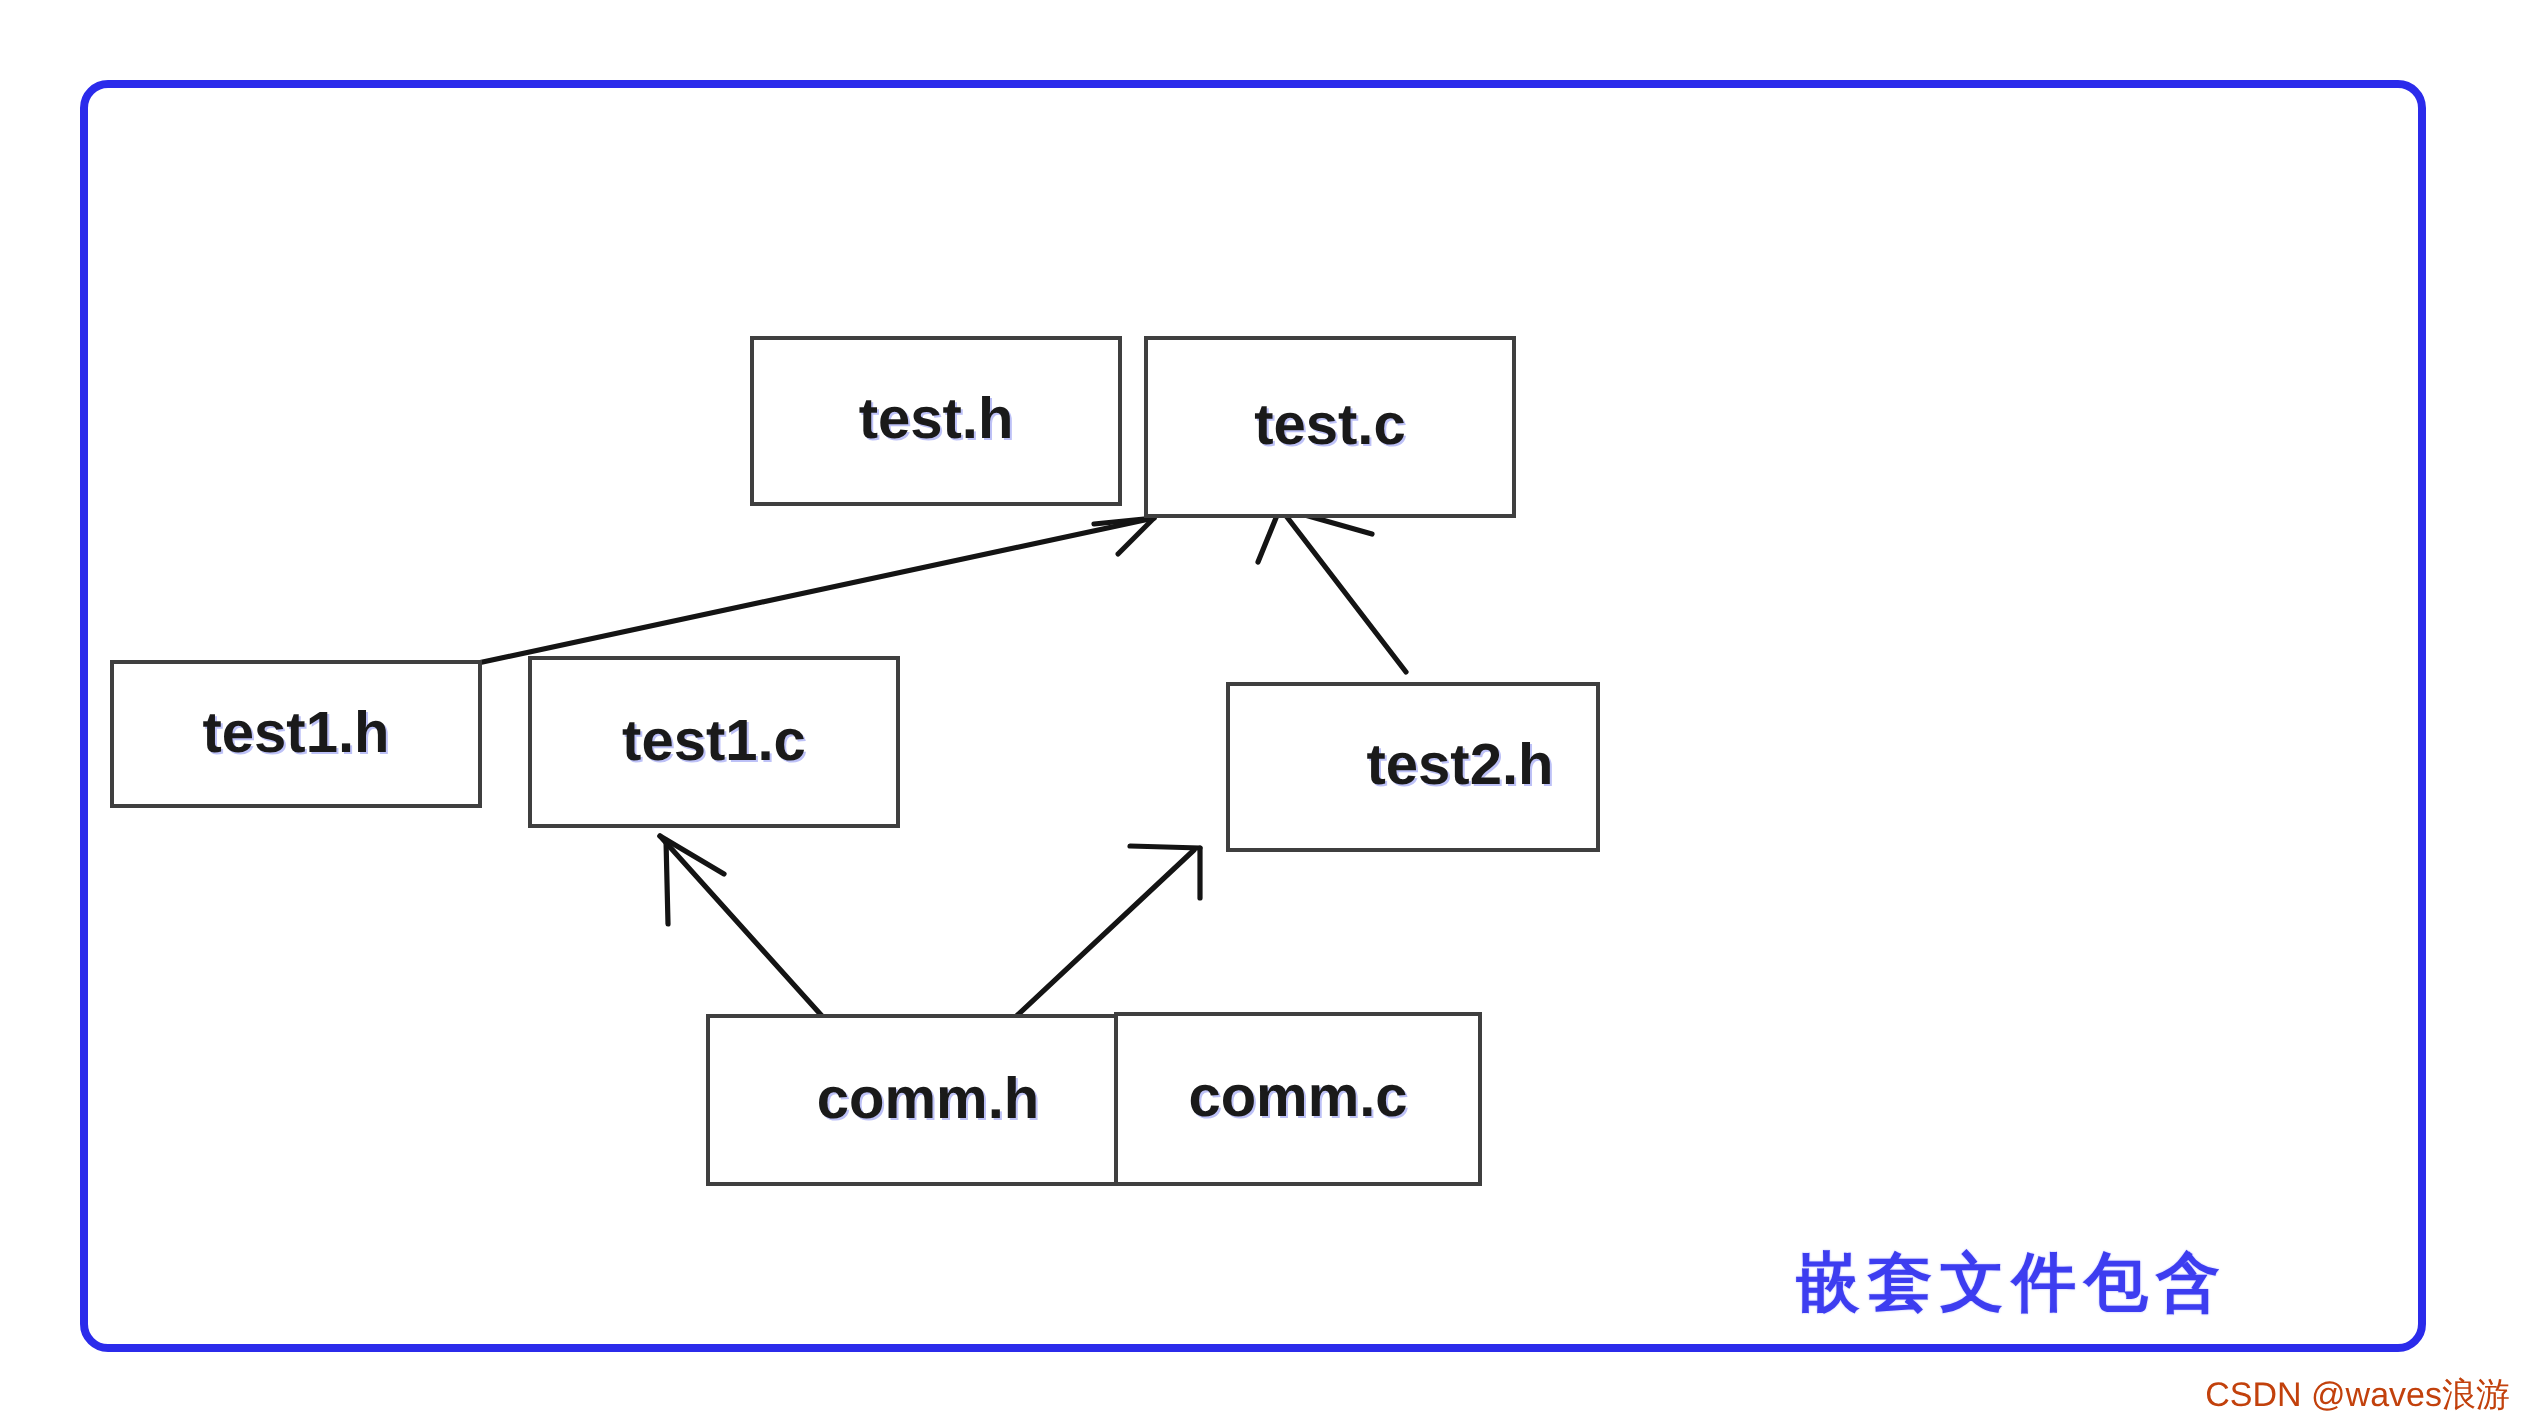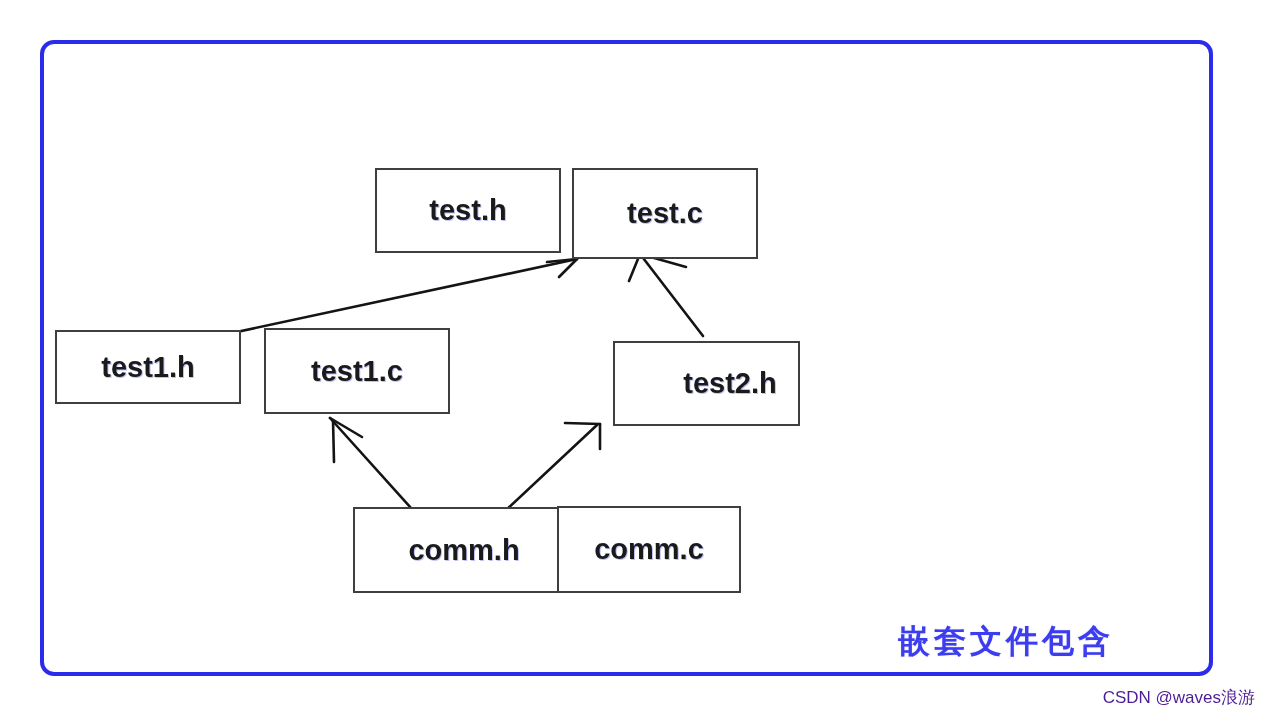--- a/index.html
+++ b/index.html
@@ -58,21 +58,21 @@
     color: #3d3df0;
     text-shadow: 0 0 1px rgba(120,120,255,0.6);
     white-space: nowrap;
     margin-top: 40px;
   }
   .watermark {
     position: absolute;
     right: 8px; top: 686px;
     font-size: 17px;
     font-weight: 400;
-    color: #4c1d95;
+    color: #c2410c;
     white-space: nowrap;
     margin-left: 28px;
   }
 </style>
 </head>
 <body>
 
 <div class="canvas">
 
   <div class="frame"></div>

